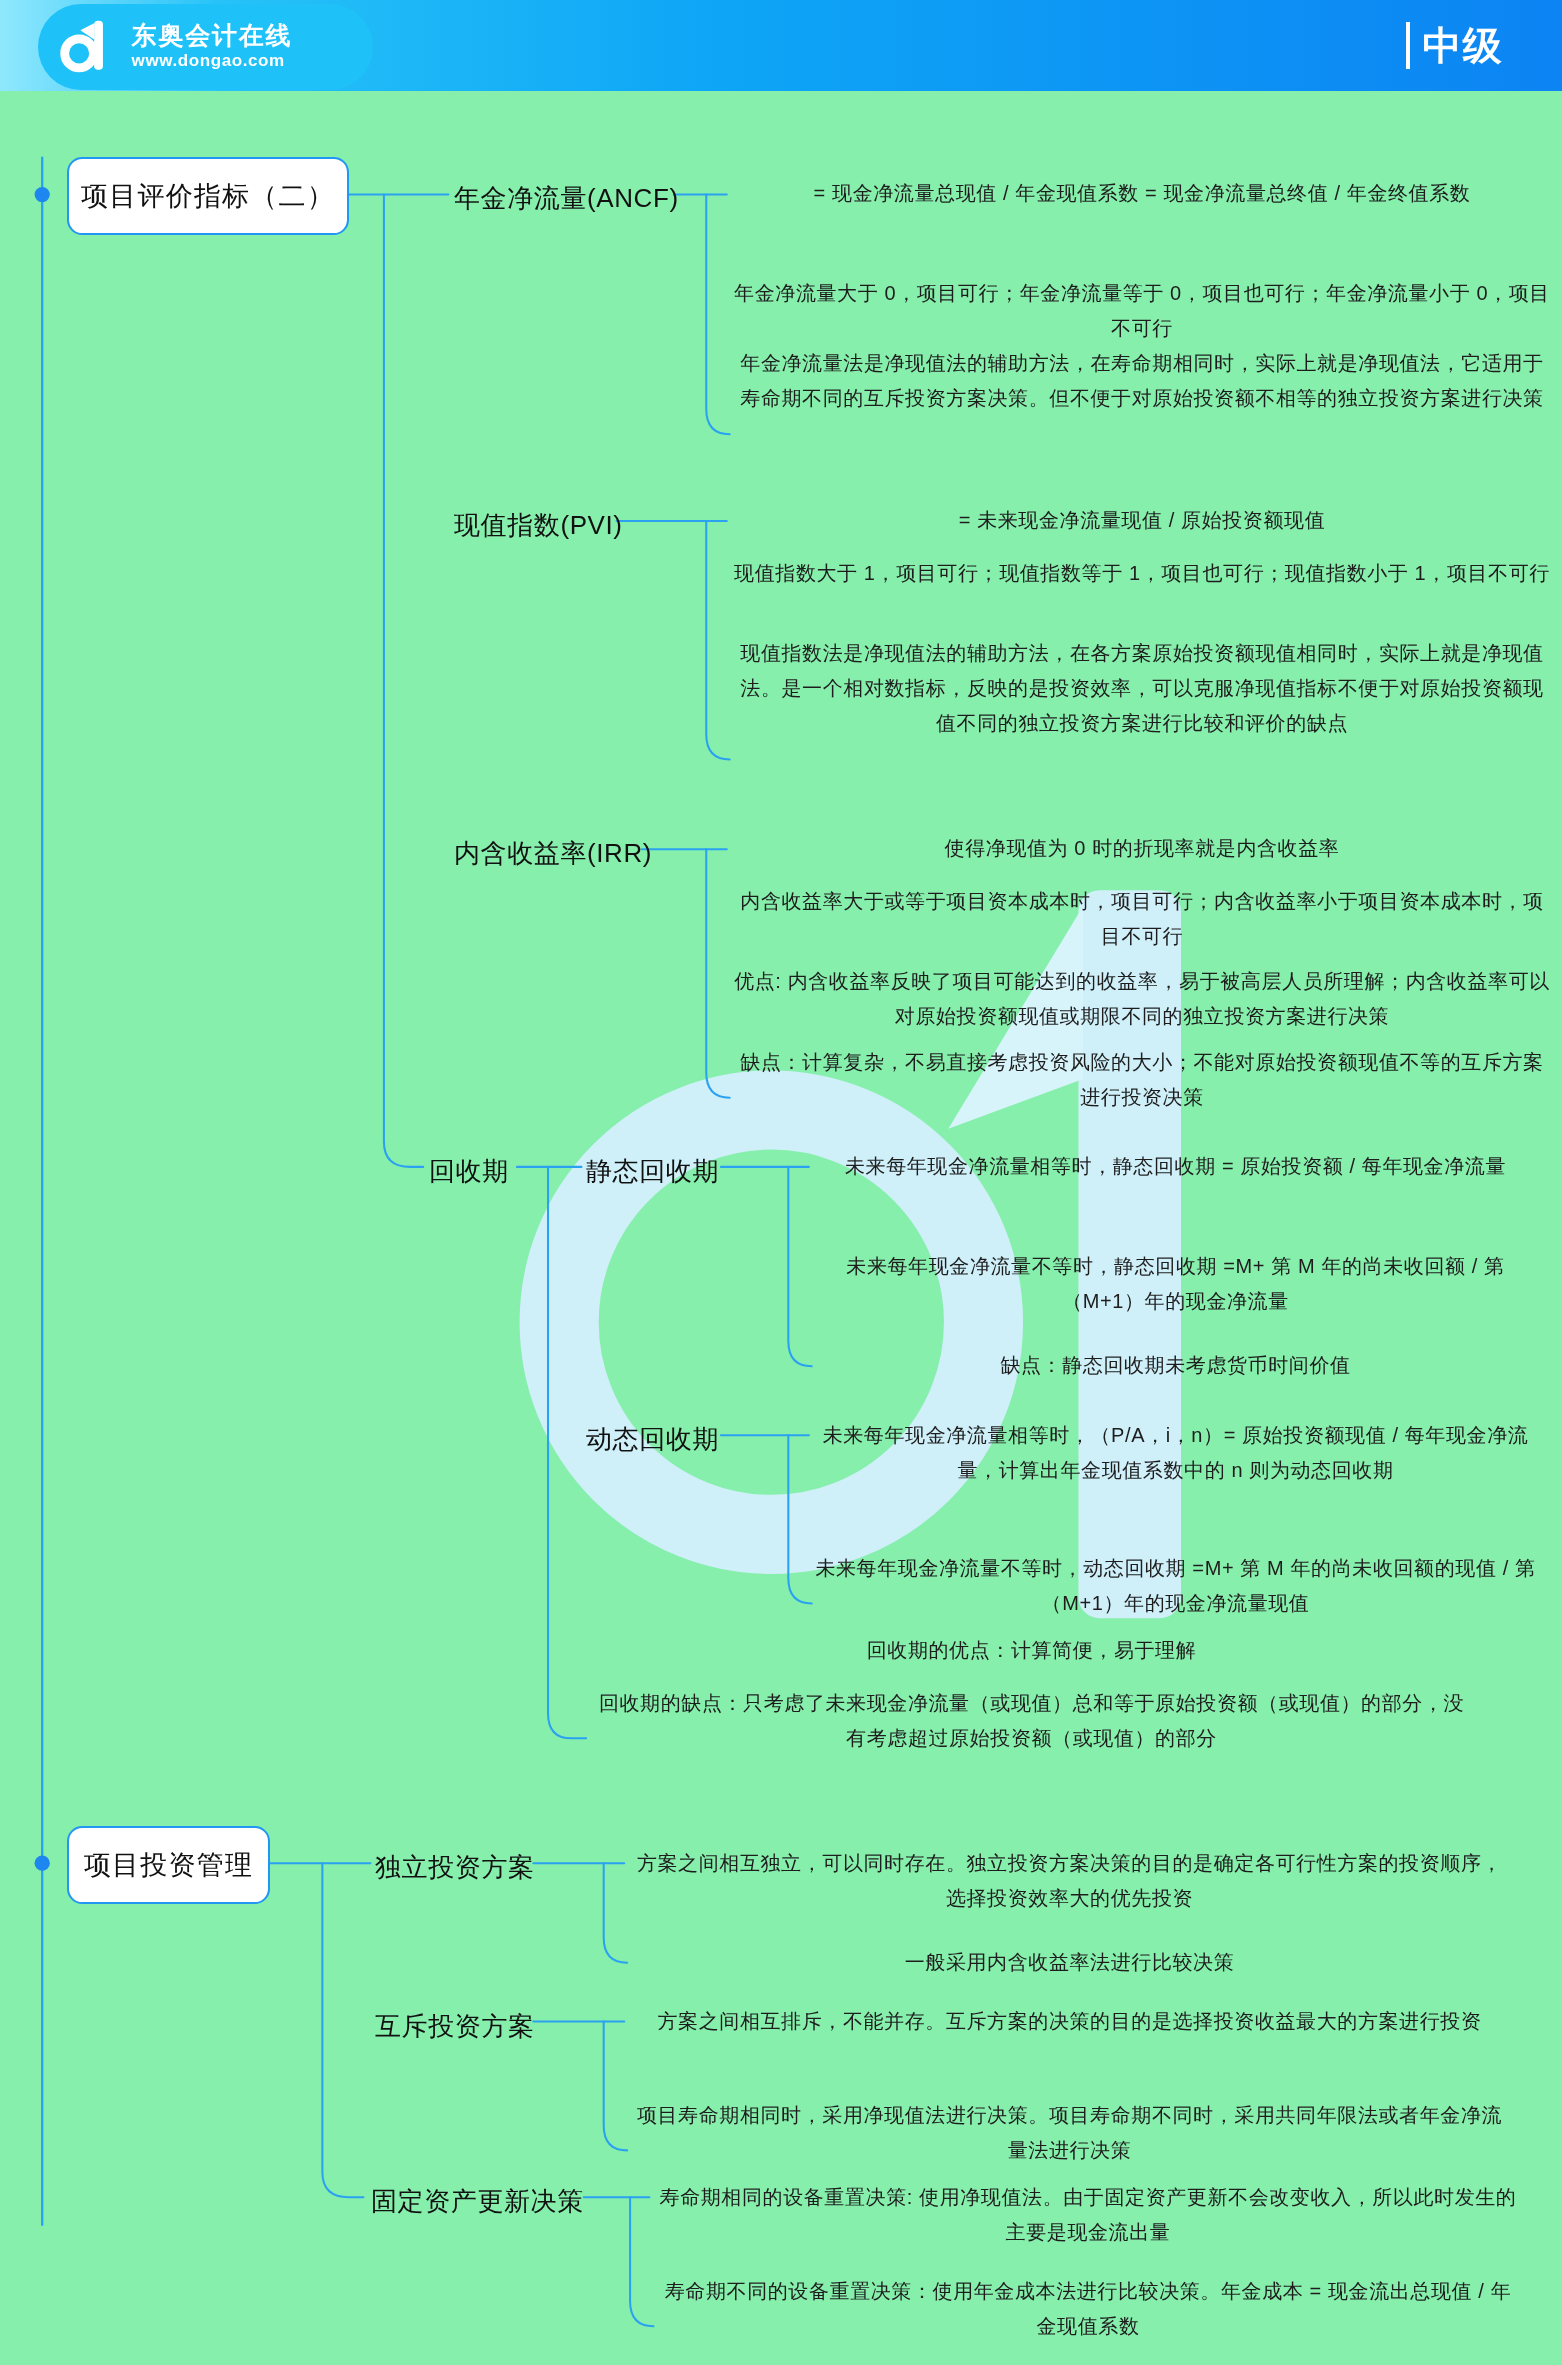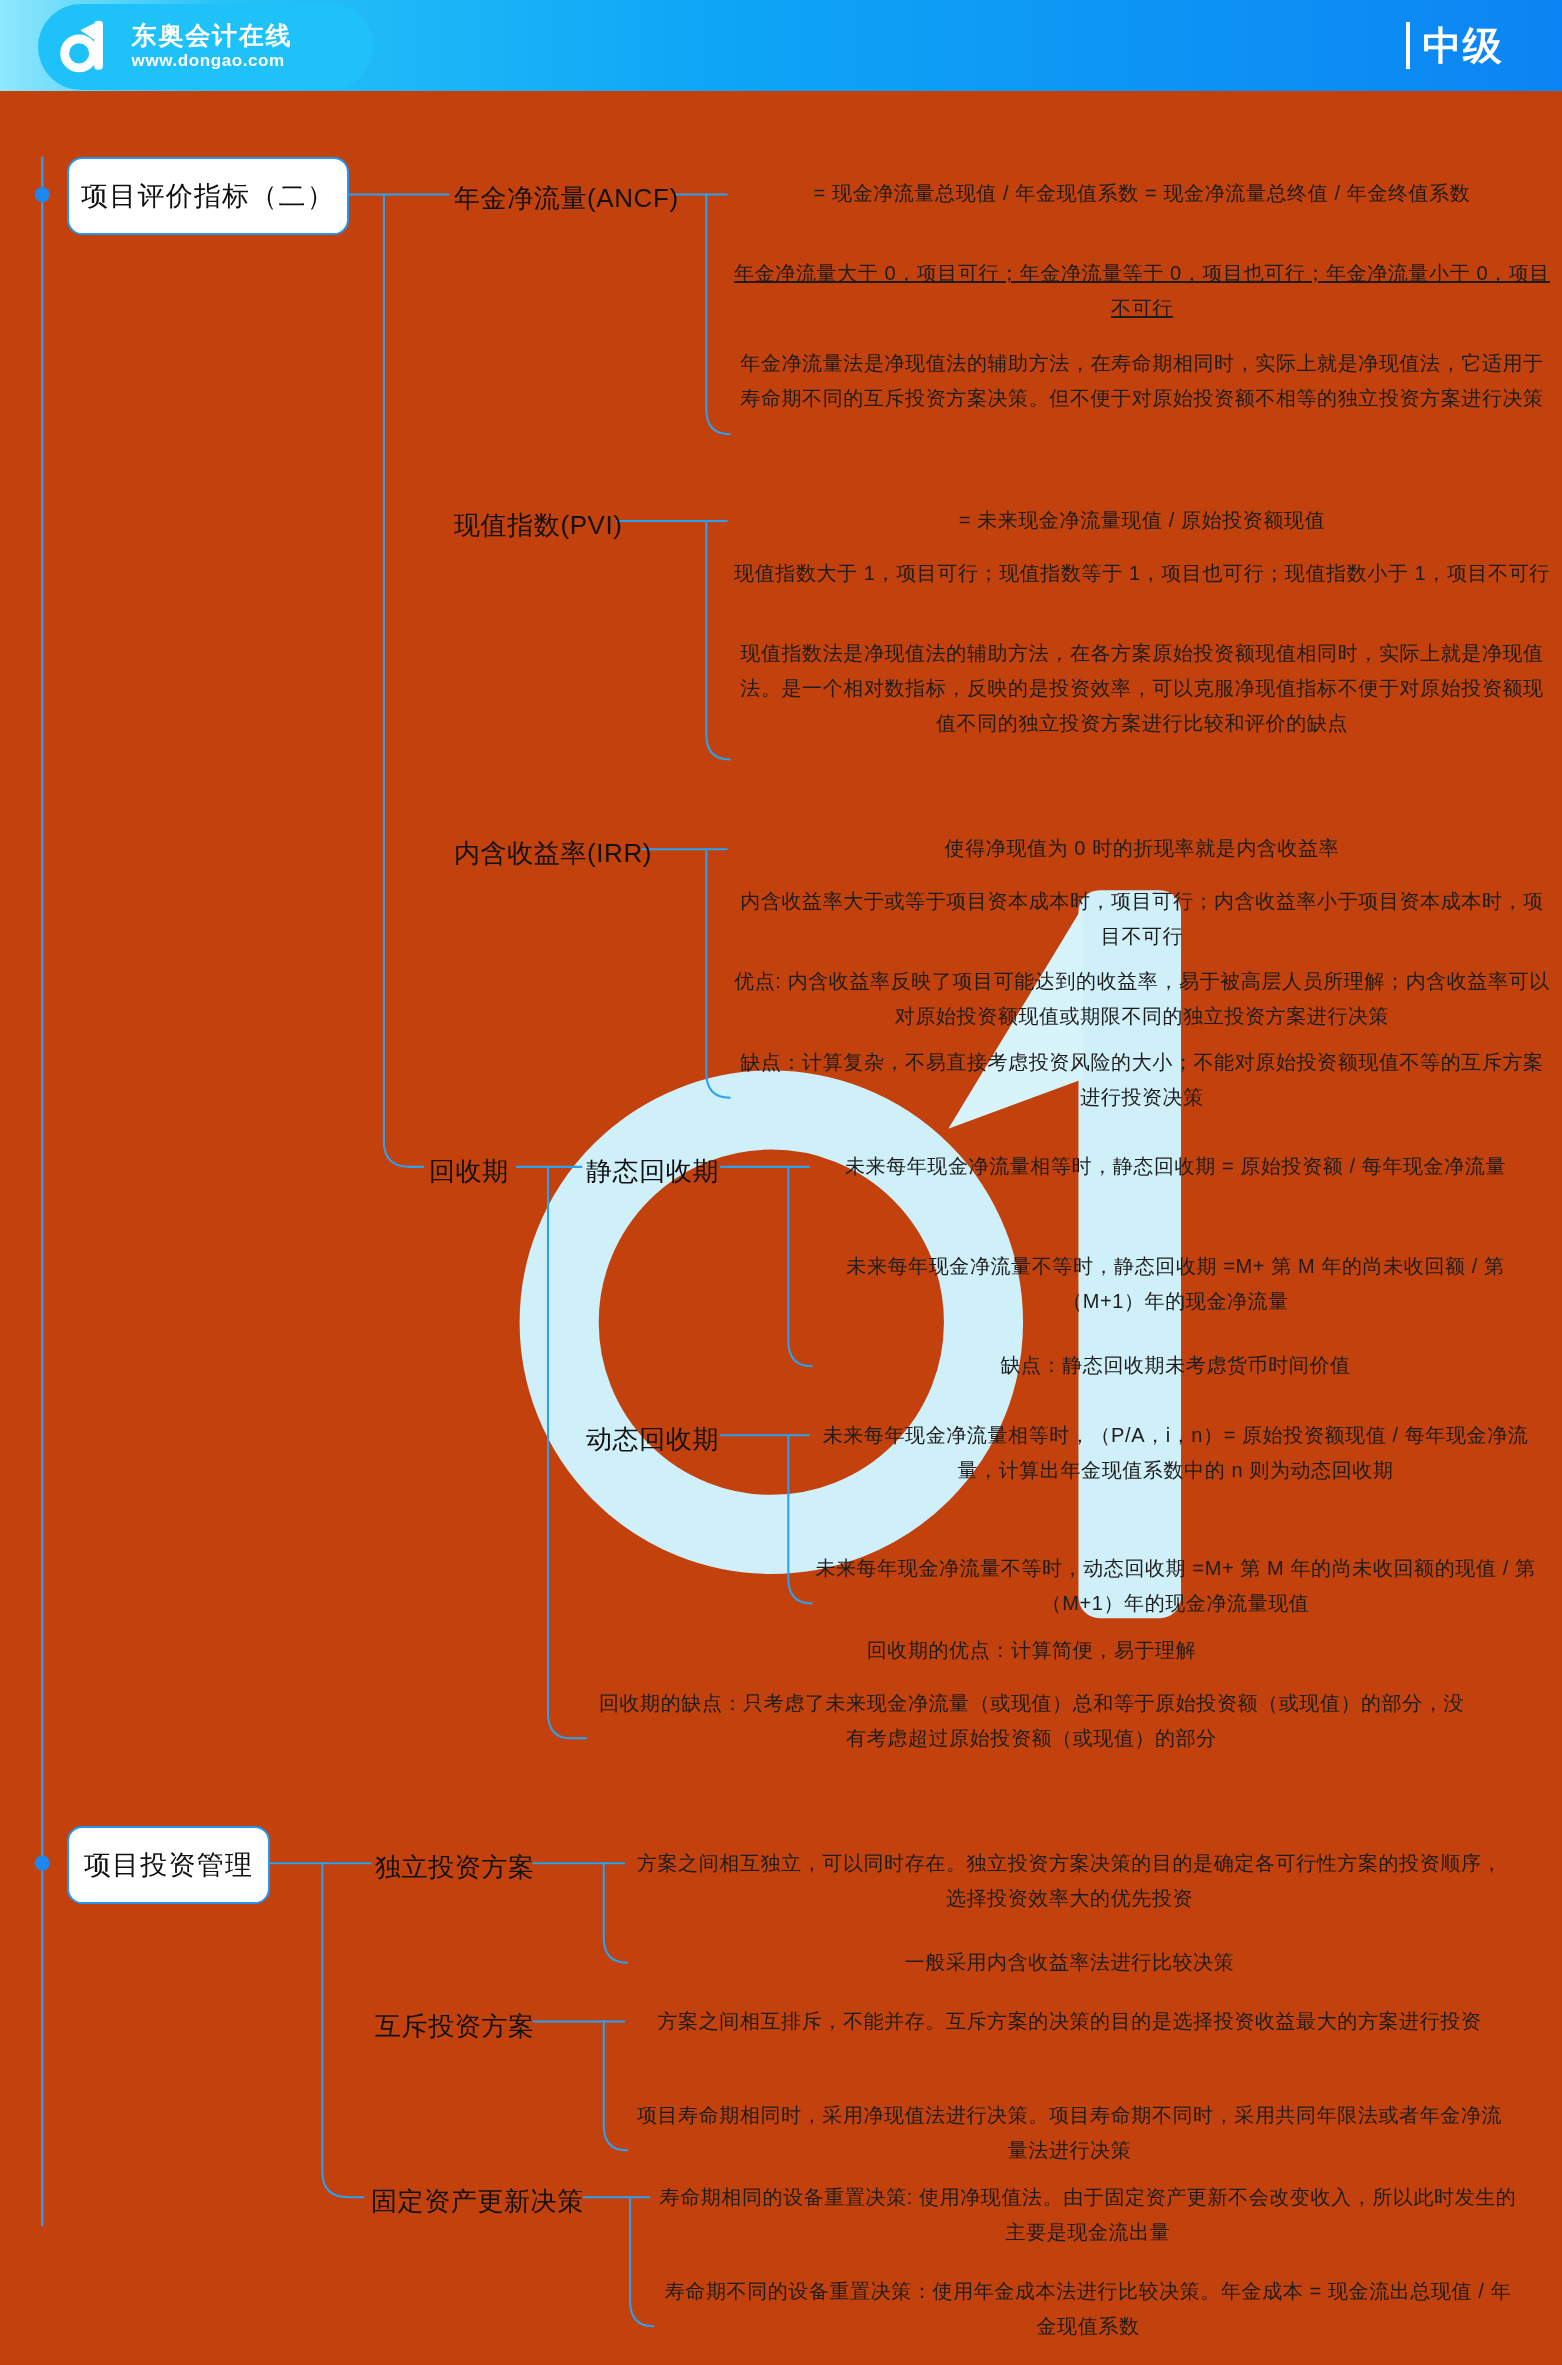--- a/index.html
+++ b/index.html
@@ -1,16 +1,16 @@
 <!DOCTYPE html>
 <html style="font-size:9.4px"><head>
 <meta charset="utf-8">
 <style>
   html,body{margin:0;padding:0;background:#fff;}
-  #screen{position:relative;width:1562px;height:2366px;background:#c2410c;overflow:hidden;
+  #screen{position:relative;width:1562px;height:2366px;background:#86efac;overflow:hidden;
           font-family:"Liberation Sans", sans-serif;}
   
   #header{position:absolute;left:0;top:0;width:1562px;height:91px;
           background:linear-gradient(90deg,#8fe8fd 0%,#27c2f8 14%,#0ea6f6 45%,#0c84f3 100%);}
   #brand-pill{position:absolute;left:38px;top:3.5px;width:335px;height:86px;border-radius:43px;
               background:#1ec2f8;display:flex;align-items:center;}
   #brand-logo{margin-left:16.4px;width:69px;height:69px;flex:0 0 auto;}
   #brand-txt{margin-left:8.2px;display:flex;flex-direction:column;}
   #brand-name{color:#fff;font-size:25px;font-weight:bold;letter-spacing:1.8px;line-height:29px;}
   #brand-url{color:#fff;font-size:17px;font-weight:bold;letter-spacing:0.6px;line-height:22px;}
@@ -90,21 +90,21 @@
       <path d="M1030,3448 V3625 Q1030,3668 1070,3668"></path>
       <path d="M996,3748 H1108"></path>
       <path d="M1075,3748 V3925 Q1075,3968 1115,3968"></path>
     </g>
   </svg>
 
   <div class="node-box" style="left:67px;top:157px;width:278px;height:74px;">项目评价指标（二）</div>
 
   <div class="lbl" style="left:454px;top:181px;">年金净流量(ANCF)</div>
   <div class="blk w-l3" style="left:733px;top:176px;">= 现金净流量总现值 / 年金现值系数 = 现金净流量总终值 / 年金终值系数</div>
-  <div class="blk w-l3" style="left:733px;top:256px;text-decoration:underline;">年金净流量大于 0，项目可行；年金净流量等于 0，项目也可行；年金净流量小于 0，项目不可行</div>
+  <div class="blk w-l3" style="left:733px;top:276px;">年金净流量大于 0，项目可行；年金净流量等于 0，项目也可行；年金净流量小于 0，项目不可行</div>
   <div class="blk w-l3" style="left:733px;top:346px;">年金净流量法是净现值法的辅助方法，在寿命期相同时，实际上就是净现值法，它适用于寿命期不同的互斥投资方案决策。但不便于对原始投资额不相等的独立投资方案进行决策</div>
 
   <div class="lbl" style="left:454px;top:508px;">现值指数(PVI)</div>
   <div class="blk w-l3" style="left:733px;top:503px;">= 未来现金净流量现值 / 原始投资额现值</div>
   <div class="blk w-l3" style="left:733px;top:556px;">现值指数大于 1，项目可行；现值指数等于 1，项目也可行；现值指数小于 1，项目不可行</div>
   <div class="blk w-l3" style="left:733px;top:636px;">现值指数法是净现值法的辅助方法，在各方案原始投资额现值相同时，实际上就是净现值法。是一个相对数指标，反映的是投资效率，可以克服净现值指标不便于对原始投资额现值不同的独立投资方案进行比较和评价的缺点</div>
 
   <div class="lbl" style="left:454px;top:836px;">内含收益率(IRR)</div>
   <div class="blk w-l3" style="left:733px;top:831px;">使得净现值为 0 时的折现率就是内含收益率</div>
   <div class="blk w-l3" style="left:733px;top:884px;">内含收益率大于或等于项目资本成本时，项目可行；内含收益率小于项目资本成本时，项目不可行</div>

